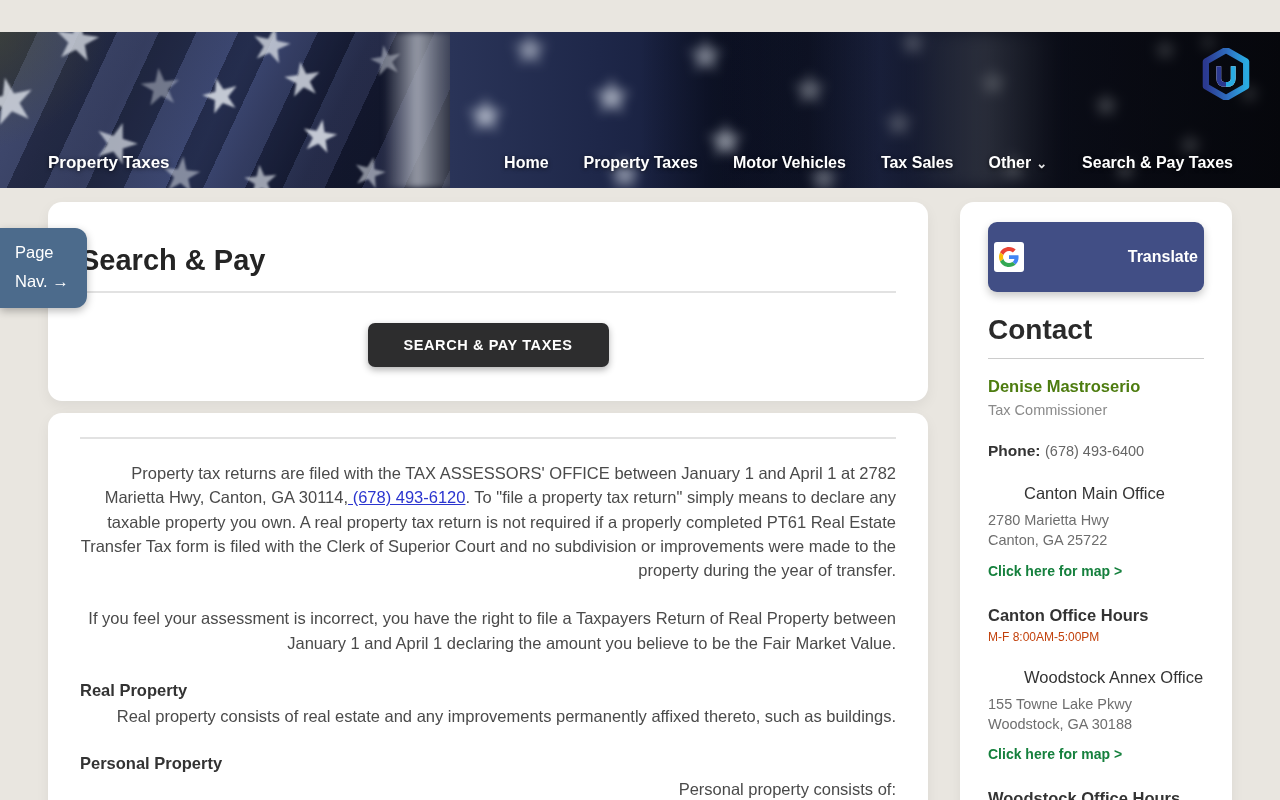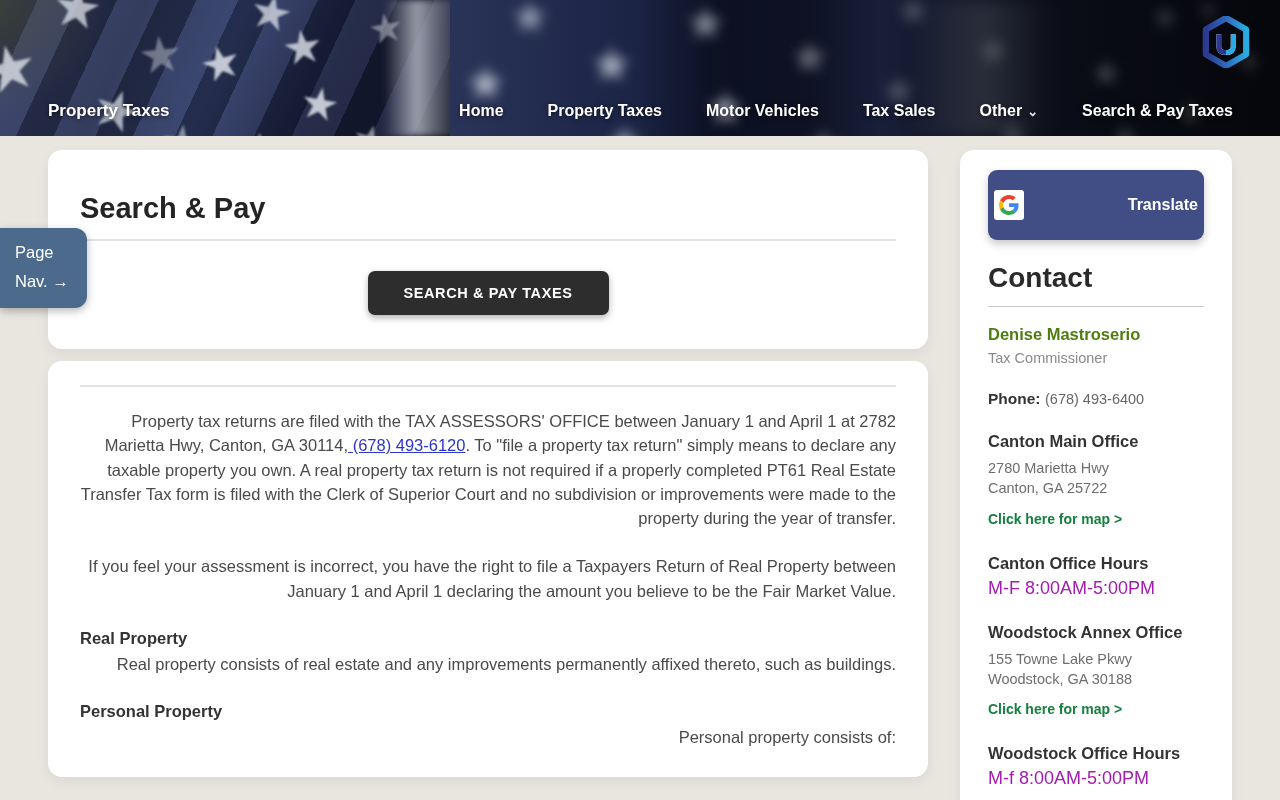--- a/index.html
+++ b/index.html
@@ -5,21 +5,21 @@
   * { box-sizing: border-box; }
   html, body { margin: 0; padding: 0; }
   body {
     width: 1280px; height: 800px; overflow: hidden;
     background: #e9e6e0;
     font-family: "Liberation Sans", sans-serif;
     color: #333;
   }
 
   
-  .hero { position: relative; width: 100%; height: 136px; background: #404040; overflow: hidden; }
+  .hero { position: relative; width: 100%; height: 156px; background: #404040; overflow: hidden; margin-top: 32px; }
   .flagL {
     position: absolute; left: 0; top: 0; width: 460px; height: 100%;
     background:
       radial-gradient(circle at -5% -10%, rgba(80,82,40,.55), transparent 26%),
       repeating-linear-gradient(115deg, rgba(0,0,0,.28) 0 34px, rgba(255,255,255,.05) 34px 72px),
       linear-gradient(115deg, #39426a 0%, #2a3356 28%, #323e6b 48%, #1a2140 70%, #141830 100%);
   }
   .pole {
     position: absolute; left: 385px; top: 0; width: 76px; height: 100%;
     background: linear-gradient(90deg, rgba(120,125,135,.05), rgba(188,192,202,.78) 42%, rgba(140,145,155,.55) 70%, rgba(60,65,75,.1));
@@ -43,21 +43,21 @@
     background: linear-gradient(90deg, rgba(8,9,12,0) 55%, rgba(8,9,12,.5) 78%, rgba(5,6,9,.72) 100%);
   }
   .st { position: absolute; line-height: 1; font-family: "DejaVu Sans", sans-serif; user-select: none; }
 
   .hero-logo { position: absolute; top: 16px; right: 30px; width: 48px; height: 52px; z-index: 6; cursor: pointer; }
   .hero-text { position: absolute; left: 48px; bottom: 8px; z-index: 6; color: #fff; }
   .eyebrow { font-size: 17px; font-weight: 700; margin-bottom: 7px; text-shadow: 0 1px 4px rgba(0,0,0,.6); }
   .site-title { font-size: 38px; font-weight: 800; letter-spacing: .5px; line-height: 1; margin: 0; text-shadow: 0 2px 6px rgba(0,0,0,.6); }
   .main-nav {
     position: absolute; right: 47px; bottom: 16px; z-index: 6;
-    display: flex; align-items: center; gap: 44px;
+    display: flex; align-items: center; gap: 35px;
   }
   .main-nav a {
     color: #fff; text-decoration: none; font-size: 16px; font-weight: 600;
     text-shadow: 0 1px 4px rgba(0,0,0,.65); white-space: nowrap; cursor: pointer;
   }
   .caret { font-size: 13px; margin-left: 5px; opacity: .9; }
 
   
   .page-nav-tab {
     position: absolute; left: 0; top: 228px; z-index: 50;
@@ -104,25 +104,25 @@
   }
   .gbox { width: 30px; height: 30px; background: #fff; border-radius: 3px; display: flex; align-items: center; justify-content: center; }
   .gbox svg { width: 20px; height: 20px; display: block; }
   .contact-title { font-size: 28px; font-weight: 800; color: #2a2a2a; margin: 0 0 12px; }
   .side-rule { border: none; border-top: 1px solid #ccc; margin: 0 0 18px; }
   .person-name { font-size: 16.5px; font-weight: 700; color: #4d7c0f; margin-bottom: 6px; }
   .person-title { font-size: 14.5px; color: #8a8a8a; margin-bottom: 24px; }
   .phone-row { margin-bottom: 24px; }
   .phone-lbl { font-weight: 700; font-size: 15.5px; color: #333; }
   .phone-val { font-size: 14.5px; color: #666; }
-  .office-name { font-size: 16.5px; font-weight: 700; color: #333; margin-bottom: 7px; }
+  .office-name { font-size: 16.5px; font-weight: 400; color: #333; margin-bottom: 7px; margin-left: 36px; }
   .office-addr { font-size: 14.5px; color: #6e6e6e; line-height: 1.4; }
   .map-link { display: inline-block; margin-top: 12px; font-size: 14px; font-weight: 700; color: #15803d; text-decoration: none; cursor: pointer; }
   .hours-title { margin: 26px 0 5px; font-size: 16.5px; font-weight: 700; color: #333; }
-  .hours-val { font-size: 18px; color: #a21caf; }
+  .hours-val { font-size: 12px; color: #c2410c; }
   .office-block { margin-bottom: 2px; }
 </style>
 </head>
 <body>
 
 <header class="hero">
   <div class="flagL" id="flagL">
       <span class="st" style="left: -18px; top: 38px; font-size: 62px; color: rgb(212, 217, 226); opacity: 0.85; transform: rotate(-12deg); filter: blur(1.3px);">★</span>
       <span class="st" style="left: 52px; top: -20px; font-size: 56px; color: rgb(212, 217, 226); opacity: 0.8; transform: rotate(8deg); filter: blur(1.3px);">★</span>
       <span class="st" style="left: 138px; top: 30px; font-size: 50px; color: rgb(212, 217, 226); opacity: 0.45; transform: rotate(-6deg); filter: blur(1.3px);">★</span>

